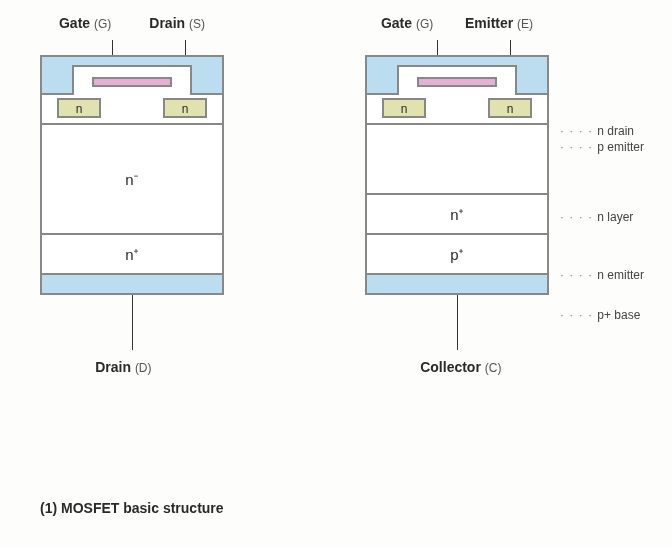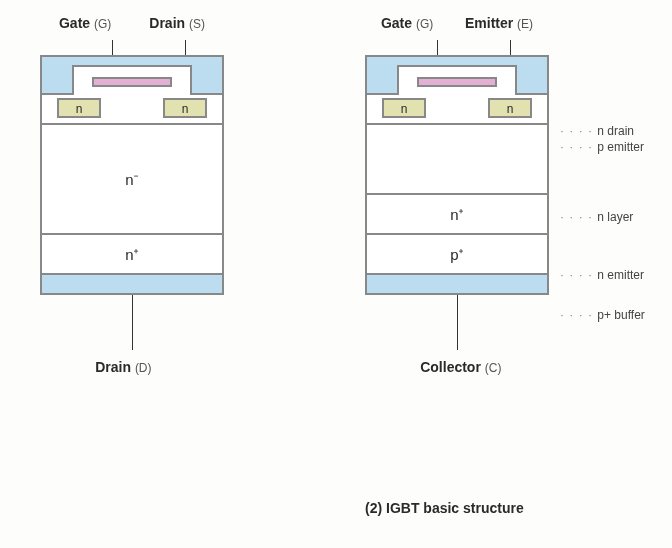--- a/index.html
+++ b/index.html
@@ -232,17 +232,17 @@
     <div class="bottom-label">
       <span>Collector</span>
       <small>(C)</small>
     </div>
   </div>
 
   <div class="anno a1">n drain</div>
   <div class="anno a2">p emitter</div>
   <div class="anno a3">n layer</div>
   <div class="anno a4">n emitter</div>
-  <div class="anno a5">p+ buffer</div>
-
-  <div class="caption cap2">(2) IGBT basic structure</div>
+  <div class="anno a5">p+ base</div>
+
+  <div class="caption cap1">(1) MOSFET basic structure</div>
 
 </div>
 
 </body></html>

